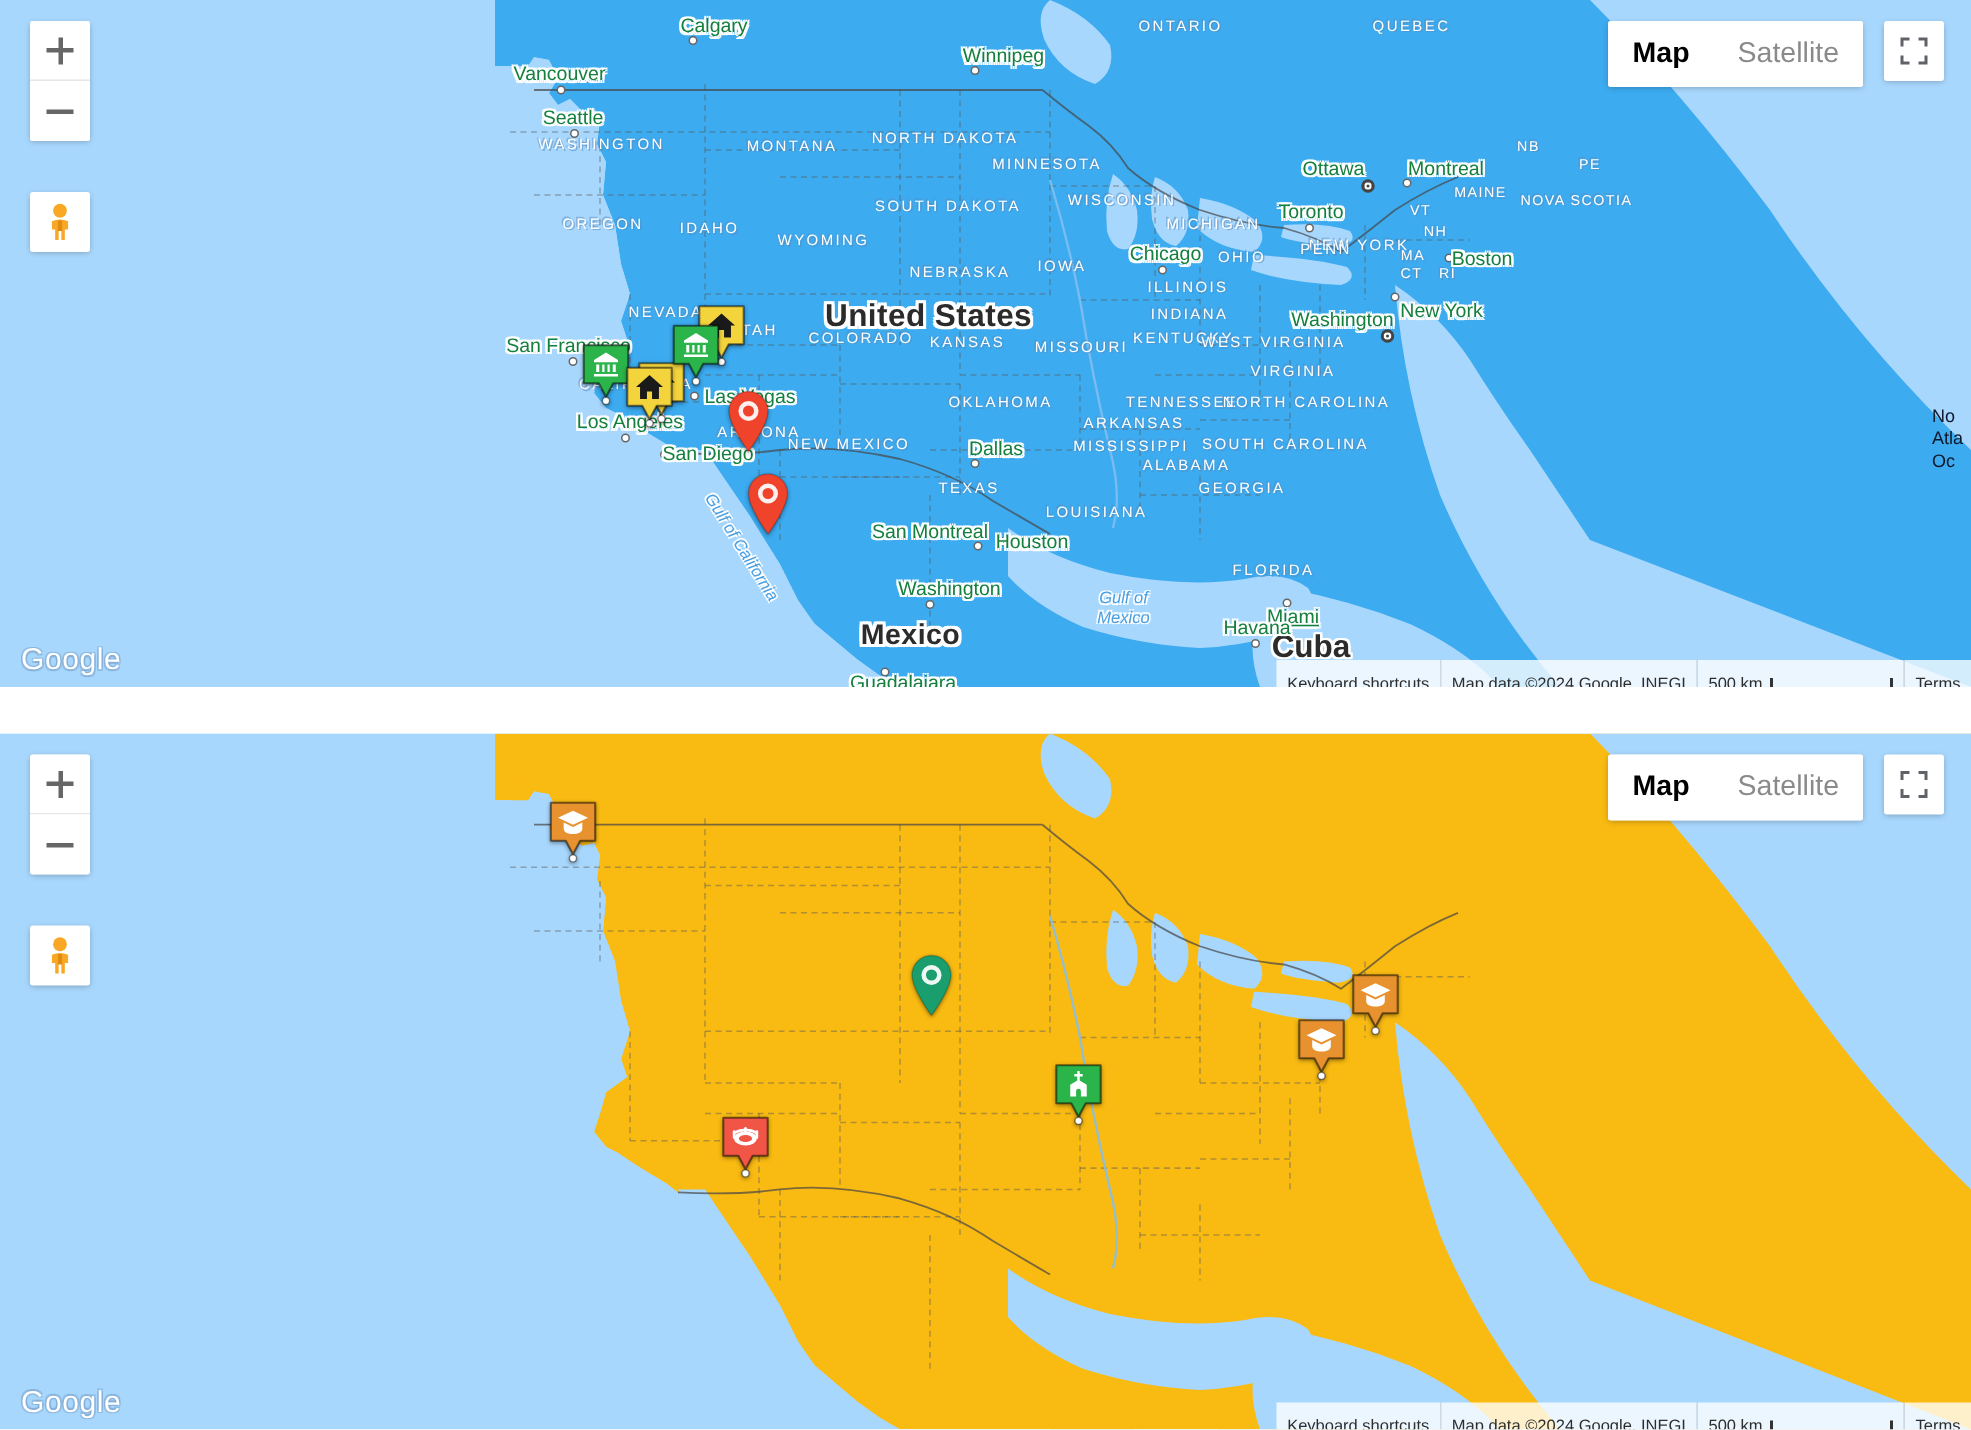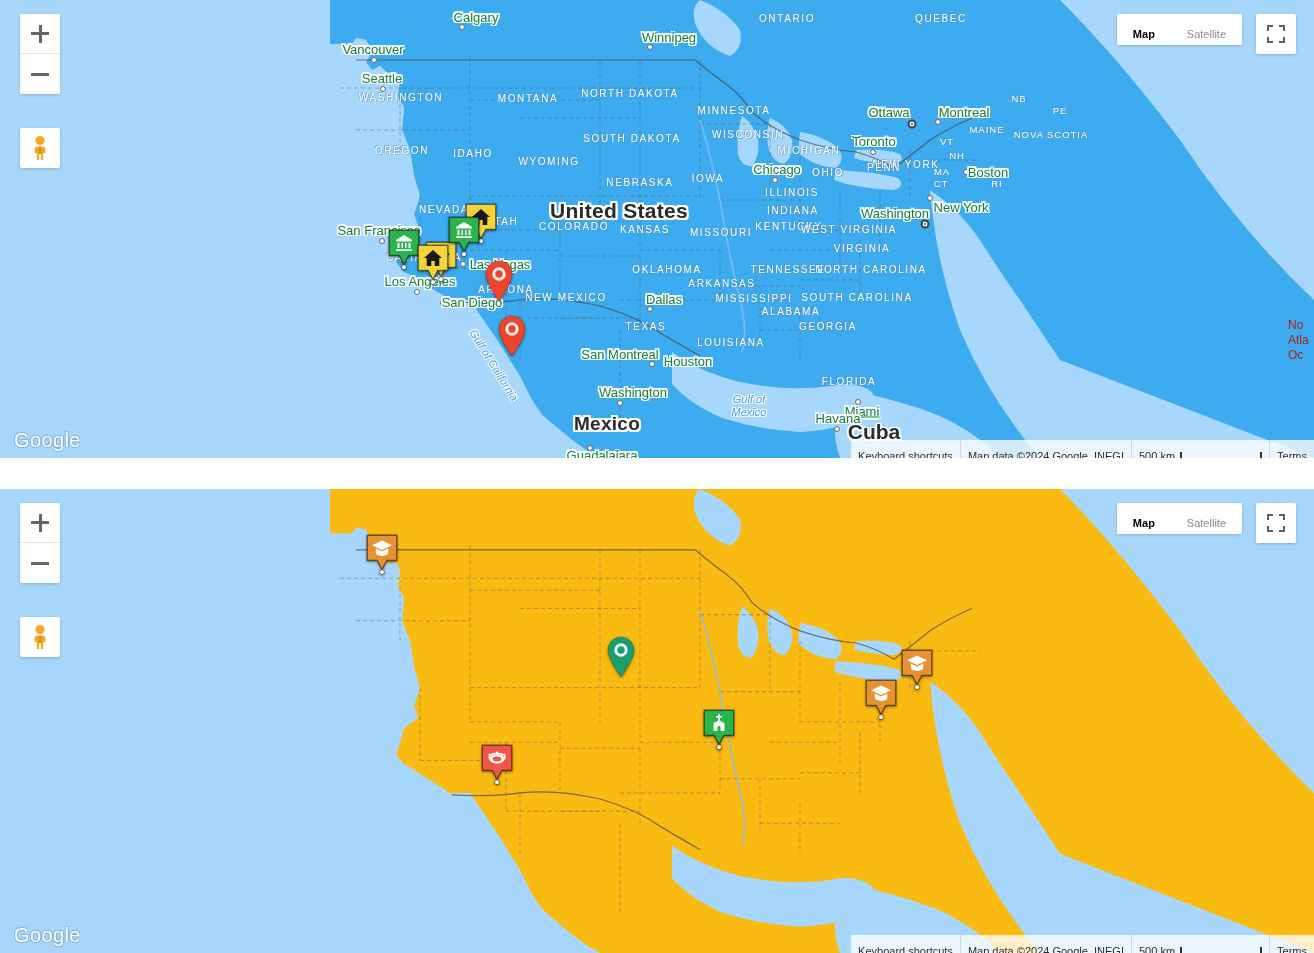--- a/index.html
+++ b/index.html
@@ -46,22 +46,22 @@
   .lbl-state {
     font-size: 10px; color: #fff; letter-spacing: 1.6px; font-weight: 400;
     text-shadow: -1px -1px 0 rgba(90,140,190,.55), 1px 1px 0 rgba(90,140,190,.55);
   }
   .lbl-state.sm { font-size: 9.5px; letter-spacing: 1px; }
   .lbl-water {
     font-size: 11px; color: #4a9fe0; font-style: italic; font-weight: 400;
     text-shadow: -1px -1px 0 #fff, 1px -1px 0 #fff, -1px 1px 0 #fff, 1px 1px 0 #fff;
   }
   .lbl-water.rot { transform: translate(-50%,-50%) rotate(58deg); }
-  .lbl-ocean { font-size: 12px; color:#b91c1c; line-height: 15px; text-align:left;
-               transform: none; margin-top: 48px; }
+  .lbl-ocean { font-size: 12px; color:#0f172a; line-height: 15px; text-align:left;
+               transform: none; }
 
   .city-dot {
     position: absolute; width: 6px; height: 6px; border-radius: 50%;
     background: #fff; border: 1.3px solid #666; transform: translate(-50%,-50%);
     pointer-events: none;
   }
   .city-dot.cap { width: 9px; height: 9px; background:#fff; border:2px solid #444;
                   box-shadow: inset 0 0 0 1.5px #fff, inset 0 0 0 3px #444; }
 
   
@@ -85,21 +85,21 @@
     background:#fff; border-radius:2px; box-shadow: 0 1px 4px -1px rgba(0,0,0,.3);
     display:flex; align-items:center; justify-content:center; cursor:pointer;
   }
 
   .maptype-ctl {
     position: absolute; right: 72px; top: 14px; display:flex;
     background:#fff; border-radius:2px; box-shadow: 0 1px 4px -1px rgba(0,0,0,.3);
     overflow:hidden;
   }
   .maptype-btn {
-    padding: 0 16px; height: 31px; line-height: 40px; font-size: 11px;
+    padding: 0 16px; height: 44px; line-height: 40px; font-size: 19px;
     border: none; background:#fff; cursor:pointer; font-family:"Liberation Sans", sans-serif;
   }
   .maptype-btn.active { color:#000; font-weight:700; }
   .maptype-btn.inactive { color:#8a8a8a; font-weight:400; }
 
   .fullscreen-ctl {
     position:absolute; right:18px; top:14px; width:40px; height:40px;
     background:#fff; border-radius:2px; box-shadow: 0 1px 4px -1px rgba(0,0,0,.3);
     display:flex; align-items:center; justify-content:center; cursor:pointer;
   }
@@ -213,29 +213,29 @@
       <div class="labels" id="labels-top">
           <div class="lbl lbl-state" style="left: 787px; top: 18px;">ONTARIO</div>
           <div class="lbl lbl-state" style="left: 941px; top: 18px;">QUEBEC</div>
           <div class="lbl lbl-state sm" style="left: 1019px; top: 98px;">NB</div>
           <div class="lbl lbl-state sm" style="left: 1060px; top: 110px;">PE</div>
           <div class="lbl lbl-state sm" style="left: 1051px; top: 134px;">NOVA SCOTIA</div>
           <div class="lbl lbl-state sm" style="left: 987px; top: 129px;">MAINE</div>
           <div class="lbl lbl-state" style="left: 401px; top: 97px;">WASHINGTON</div>
           <div class="lbl lbl-state" style="left: 528px; top: 98px;">MONTANA</div>
           <div class="lbl lbl-state" style="left: 630px; top: 93px;">NORTH DAKOTA</div>
-          <div class="lbl lbl-state" style="left: 734px; top: 110px;">MINNESOTA</div>
+          <div class="lbl lbl-state" style="left: 698px; top: 110px;">MINNESOTA</div>
           <div class="lbl lbl-state" style="left: 632px; top: 138px;">SOUTH DAKOTA</div>
           <div class="lbl lbl-state" style="left: 748px; top: 134px;">WISCONSIN</div>
           <div class="lbl lbl-state" style="left: 809px; top: 150px;">MICHIGAN</div>
           <div class="lbl lbl-state sm" style="left: 947px; top: 141px;">VT</div>
           <div class="lbl lbl-state sm" style="left: 957px; top: 155px;">NH</div>
           <div class="lbl lbl-state sm" style="left: 942px; top: 171px;">MA</div>
           <div class="lbl lbl-state sm" style="left: 941px; top: 183px;">CT</div>
-          <div class="lbl lbl-state sm" style="left: 997px; top: 183px;">RI</div>
+          <div class="lbl lbl-state sm" style="left: 959px; top: 183px; padding-left: 12px;">RI</div>
           <div class="lbl lbl-state" style="left: 906px; top: 164px;">NEW YORK</div>
           <div class="lbl lbl-state" style="left: 884px; top: 167px;">PENN</div>
           <div class="lbl lbl-state" style="left: 828px; top: 172px;">OHIO</div>
           <div class="lbl lbl-state" style="left: 752px; top: 192px; margin-left: 40px;">ILLINOIS</div>
           <div class="lbl lbl-state" style="left: 793px; top: 210px;">INDIANA</div>
           <div class="lbl lbl-state" style="left: 708px; top: 178px;">IOWA</div>
           <div class="lbl lbl-state" style="left: 640px; top: 182px;">NEBRASKA</div>
           <div class="lbl lbl-state" style="left: 549px; top: 161px;">WYOMING</div>
           <div class="lbl lbl-state" style="left: 473px; top: 153px;">IDAHO</div>
           <div class="lbl lbl-state" style="left: 402px; top: 150px;">OREGON</div>
@@ -244,21 +244,21 @@
           <div class="lbl lbl-state" style="left: 574px; top: 226px;">COLORADO</div>
           <div class="lbl lbl-state" style="left: 645px; top: 229px;">KANSAS</div>
           <div class="lbl lbl-state" style="left: 721px; top: 232px;">MISSOURI</div>
           <div class="lbl lbl-state" style="left: 789px; top: 226px;">KENTUCKY</div>
           <div class="lbl lbl-state" style="left: 849px; top: 229px;">WEST VIRGINIA</div>
           <div class="lbl lbl-state" style="left: 862px; top: 248px;">VIRGINIA</div>
           <div class="lbl lbl-state" style="left: 788px; top: 269px;">TENNESSEE</div>
           <div class="lbl lbl-state" style="left: 871px; top: 269px;">NORTH CAROLINA</div>
           <div class="lbl lbl-state" style="left: 857px; top: 297px;">SOUTH CAROLINA</div>
           <div class="lbl lbl-state" style="left: 667px; top: 269px;">OKLAHOMA</div>
-          <div class="lbl lbl-state" style="left: 722px; top: 283px;">ARKANSAS</div>
+          <div class="lbl lbl-state" style="left: 756px; top: 283px;">ARKANSAS</div>
           <div class="lbl lbl-state" style="left: 754px; top: 298px;">MISSISSIPPI</div>
           <div class="lbl lbl-state" style="left: 791px; top: 311px;">ALABAMA</div>
           <div class="lbl lbl-state" style="left: 828px; top: 326px;">GEORGIA</div>
           <div class="lbl lbl-state" style="left: 566px; top: 297px;">NEW MEXICO</div>
           <div class="lbl lbl-state" style="left: 506px; top: 289px;">ARIZONA</div>
           <div class="lbl lbl-state" style="left: 424px; top: 257px;">CALIFORNIA</div>
           <div class="lbl lbl-state" style="left: 646px; top: 326px;">TEXAS</div>
           <div class="lbl lbl-state" style="left: 731px; top: 342px;">LOUISIANA</div>
           <div class="lbl lbl-state" style="left: 849px; top: 381px;">FLORIDA</div>
           <div class="lbl lbl-water rot" style="left: 494px; top: 365px;">Gulf of California</div>

